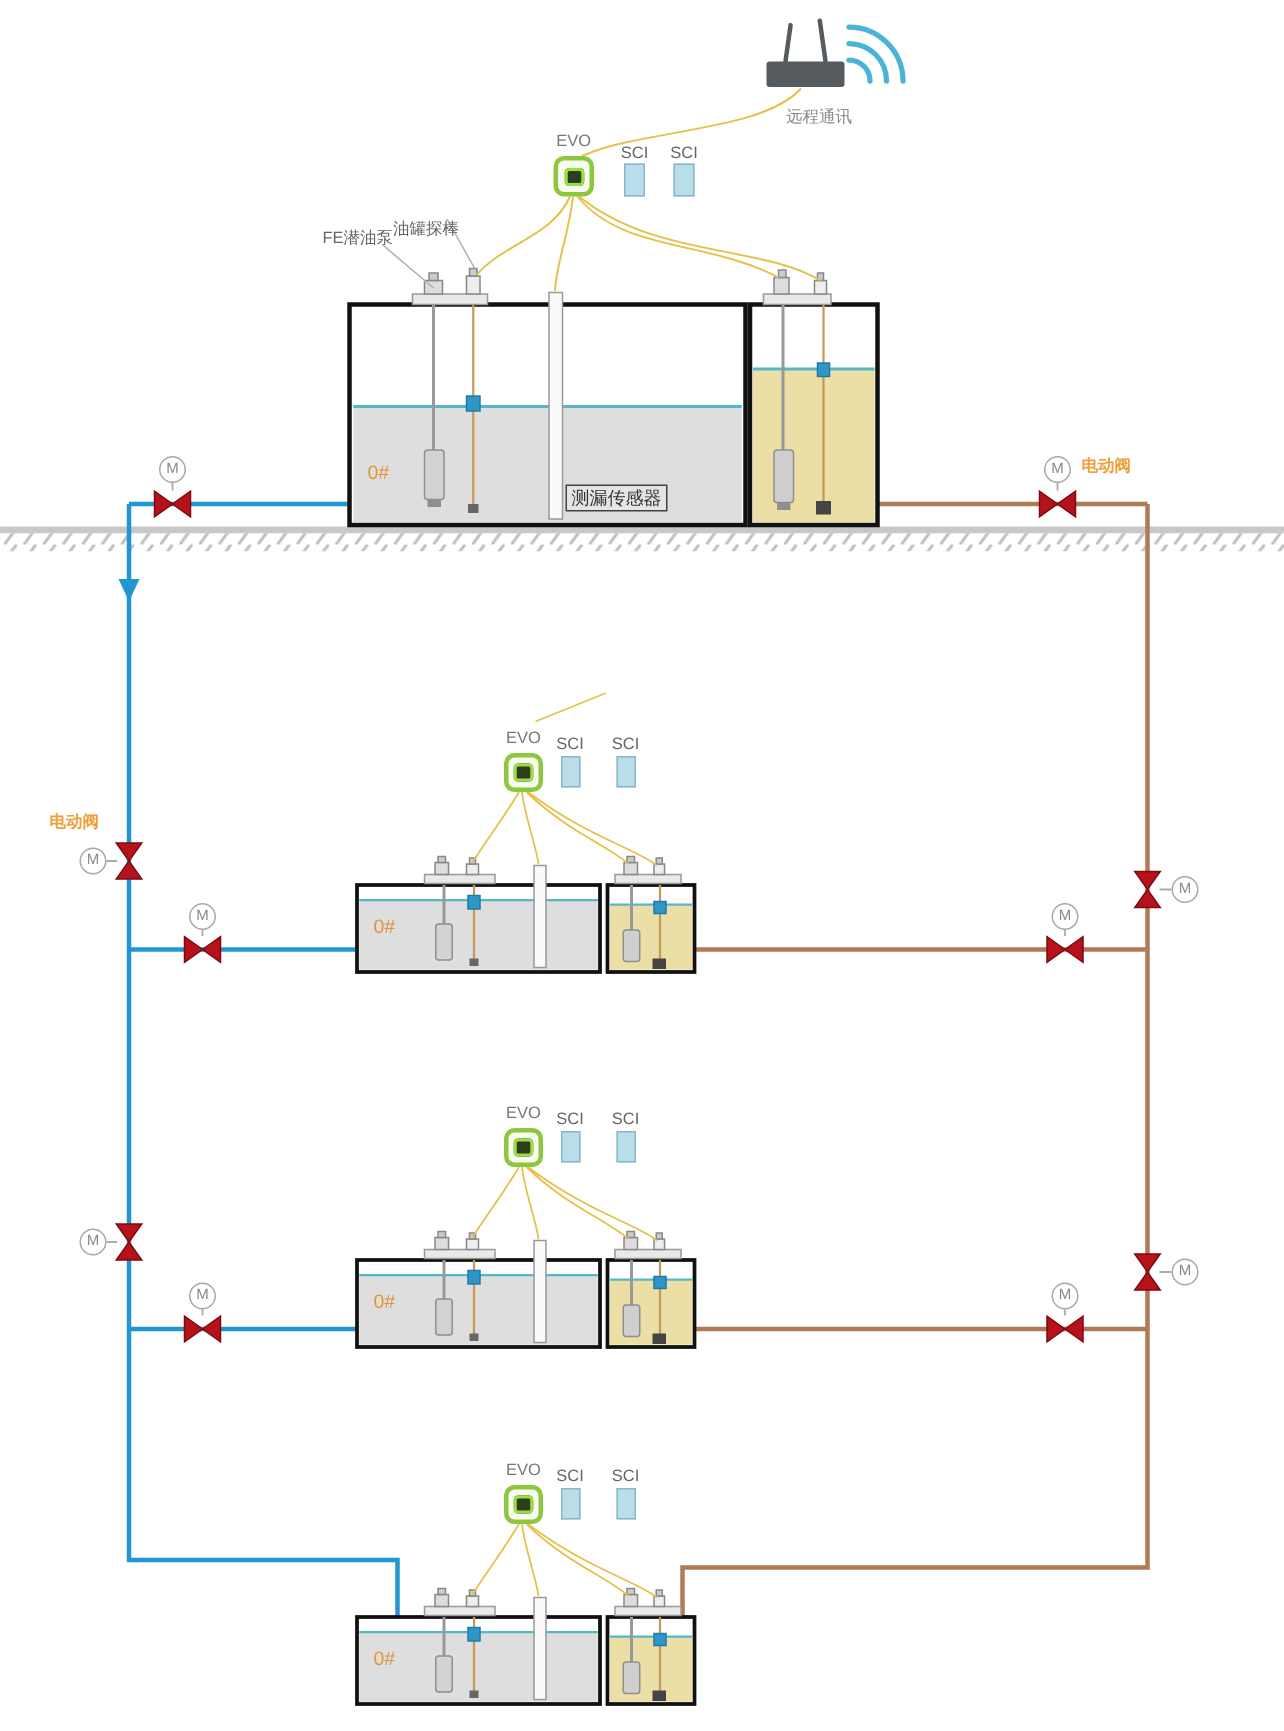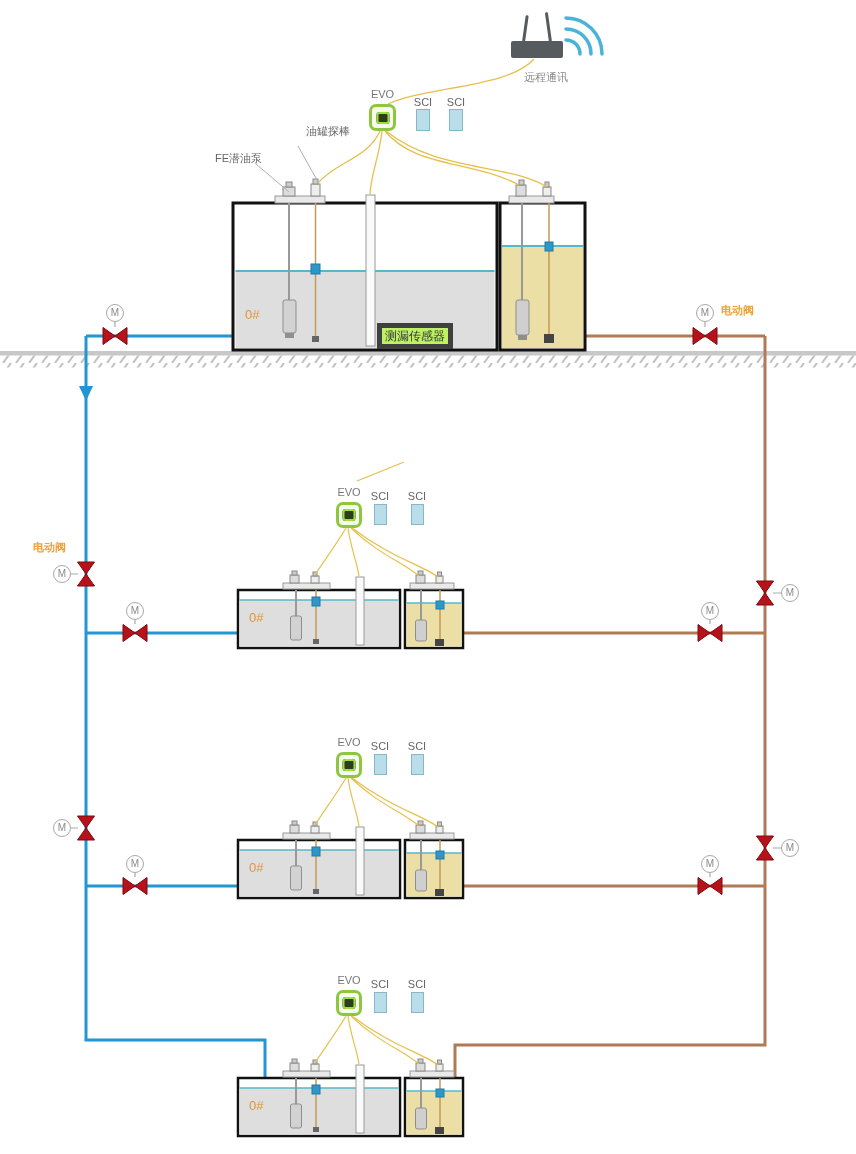--- a/index.html
+++ b/index.html
@@ -7,21 +7,21 @@
     position:relative;width:856px;height:1154px;background:#ffffff;
     font-family:"Liberation Sans",sans-serif;overflow:hidden;
   }
   .canvas svg.layer{position:absolute;left:0;top:0;}
   .lbl{position:absolute;color:#777;font-size:11px;white-space:nowrap;}
   .lbl.center{text-align:center;}
   .lbl.gray{color:#8a8a8a;}
   .lbl.dark{color:#666;}
   .lbl.orange{color:#eda13c;font-weight:bold;}
   .lbl.grade{color:#e0953a;font-size:13px;}
-  .lbl.boxed{background:#bef264;border:5px solid #404040;color:#333;font-size:12px;padding:0 3px;line-height:16px;}
+  .lbl.boxed{background:#e5e5e5;border:1px solid #404040;color:#333;font-size:12px;padding:0 3px;line-height:16px;}
   .m-circle{
     position:absolute;box-sizing:border-box;width:18px;height:18px;border:1.5px solid #a8a8a8;
     border-radius:50%;background:#fff;color:#8a8a8a;font-size:10px;line-height:15px;text-align:center;
   }
   .evo{position:absolute;box-sizing:border-box;border:3px solid #8dc63f;border-radius:7px;background:#f6fbee;}
   .evo .screen{
     position:absolute;left:50%;top:50%;transform:translate(-50%,-50%);
     width:13px;height:12px;background:#2c3e1c;border-radius:3px;box-shadow:inset 0 0 0 2px #9adf3a;
   }
   .sci{position:absolute;box-sizing:border-box;background:#b9dde9;border:1px solid #86b8c9;}
@@ -154,21 +154,21 @@
 
   <div class="lbl center" style="left:356px;top:88px;width:53px;">EVO</div>
   <div class="evo" style="left:369px;top:104px;width:27px;height:27px;">
       <div class="screen"></div>
     </div>
   <div class="lbl center dark" style="left:408px;top:96px;width:30px;">SCI</div>
   <div class="lbl center dark" style="left:441px;top:96px;width:30px;">SCI</div>
   <div class="sci" style="left:416px;top:109px;width:14px;height:22px;"></div>
   <div class="sci" style="left:449px;top:109px;width:14px;height:22px;"></div>
 
-  <div class="lbl dark" style="left:262px;top:124px;margin-left:44px;">油罐探棒</div>
+  <div class="lbl dark" style="left:262px;top:145px;">油罐探棒</div>
   <div class="lbl dark" style="left:215px;top:151px;text-align:center;">FE潜油泵</div>
   <div class="lbl boxed" style="left:377px;top:323px;">测漏传感器</div>
   <div class="lbl grade" style="left:245px;top:307px;">0#</div>
 
   <div class="lbl orange" style="left:721px;top:303px;">电动阀</div>
   <div class="lbl orange" style="left:33px;top:540px;">电动阀</div>
 
   <div class="m-circle" style="left:106px;top:304px;">M</div>
   <div class="m-circle" style="left:696px;top:304px;">M</div>
   <div class="m-circle" style="left:53px;top:565px;">M</div>

